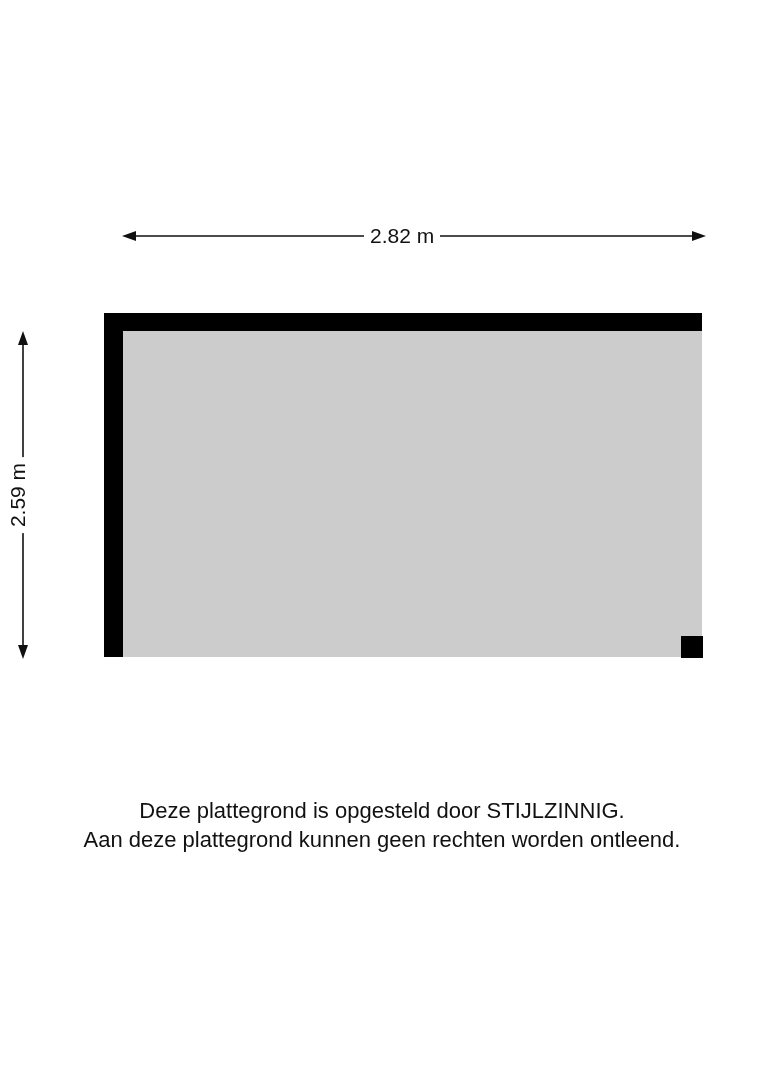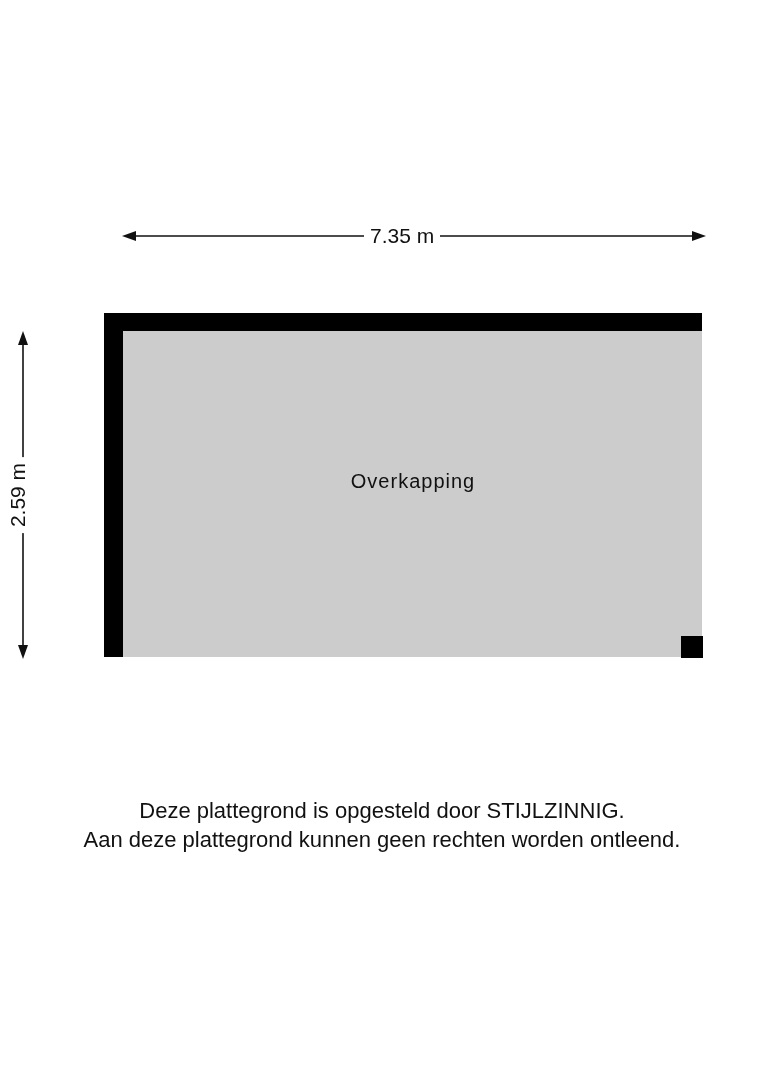--- a/index.html
+++ b/index.html
@@ -16,39 +16,38 @@
 </style>
 </head>
 <body>
 
 <div>
   <svg class="abs" style="left:120px; top:228px;" width="588" height="16">
     <line x1="6" y1="8" x2="582" y2="8" stroke="#111" stroke-width="1.6"></line>
     <polygon points="2,8 16,3 16,13" fill="#111"></polygon>
     <polygon points="586,8 572,3 572,13" fill="#111"></polygon>
   </svg>
-  <div class="abs dim-label" style="left:364px; top:224px;">7.35 m</div>
+  <div class="abs dim-label" style="left:364px; top:224px;">2.82 m</div>
 </div>
 
 <div>
   <svg class="abs" style="left:15px; top:330px;" width="16" height="330">
     <line x1="8" y1="4" x2="8" y2="326" stroke="#111" stroke-width="1.6"></line>
     <polygon points="8,1 3,15 13,15" fill="#111"></polygon>
     <polygon points="8,329 3,315 13,315" fill="#111"></polygon>
   </svg>
   <div class="abs dim-label" style="left:-20px; top:483px; transform:rotate(-90deg); transform-origin:center;">2.59 m</div>
 </div>
 
 <div>
   <div class="abs floor" style="left:104px; top:313px; width:598px; height:344px;"></div>
   <div class="abs wall" style="left:104px; top:313px; width:598px; height:18px;"></div>
   <div class="abs wall" style="left:104px; top:313px; width:19px; height:344px;"></div>
   <div class="abs wall" style="left:681px; top:636px; width:22px; height:22px;"></div>
 
   <div class="abs" style="left:304px; top:470px; width:218px; text-align:center;">
-    <div class="room-name">Overkapping</div>
   </div>
 </div>
 
 <div class="abs disclaimer" style="left:0; top:796px; width:816px; margin-left:-26px;">
   <div>Deze plattegrond is opgesteld door STIJLZINNIG.</div>
   <div>Aan deze plattegrond kunnen geen rechten worden ontleend.</div>
 </div>
 
 </body></html>

